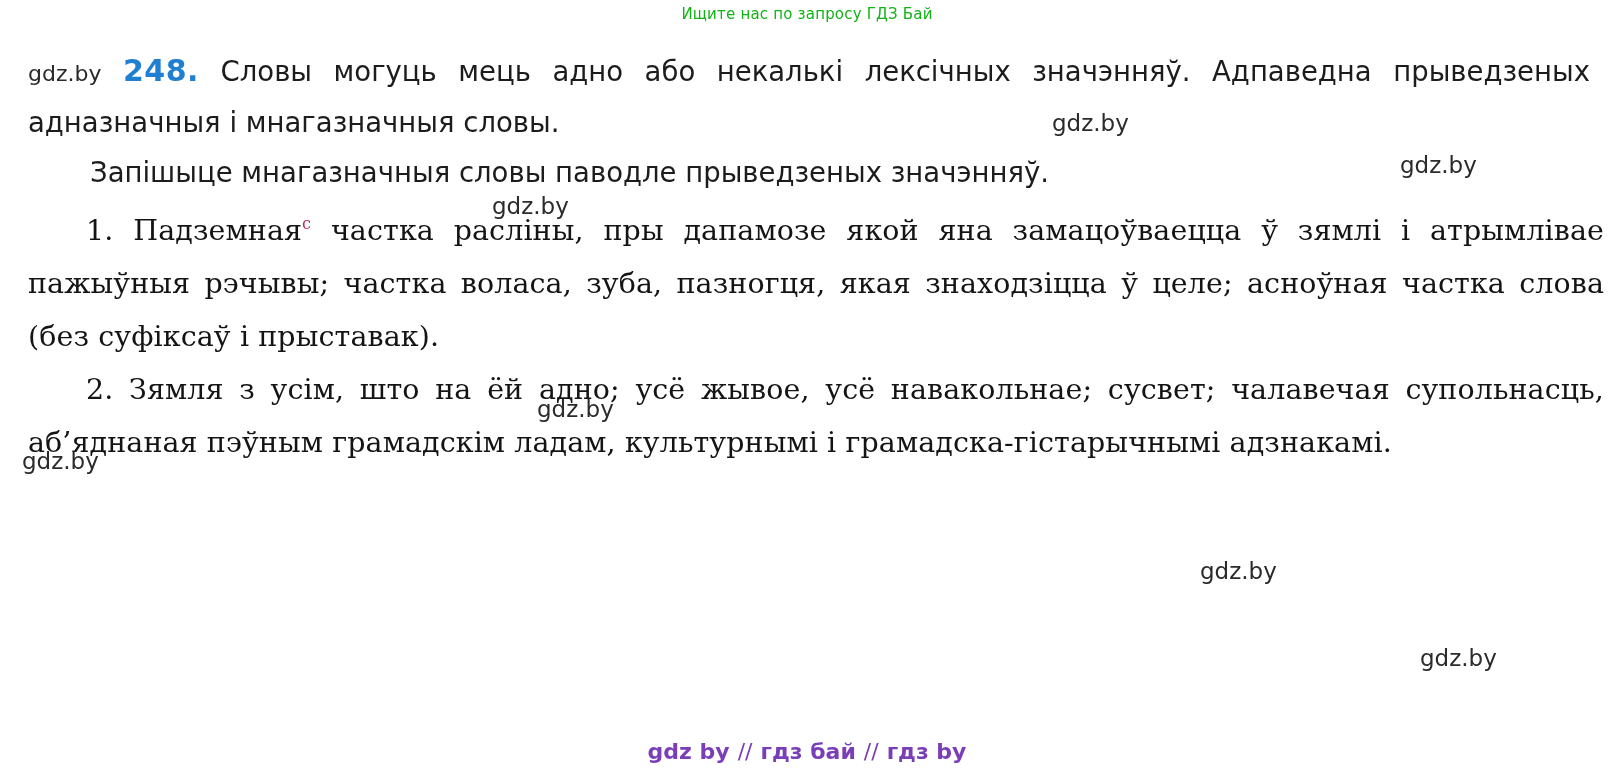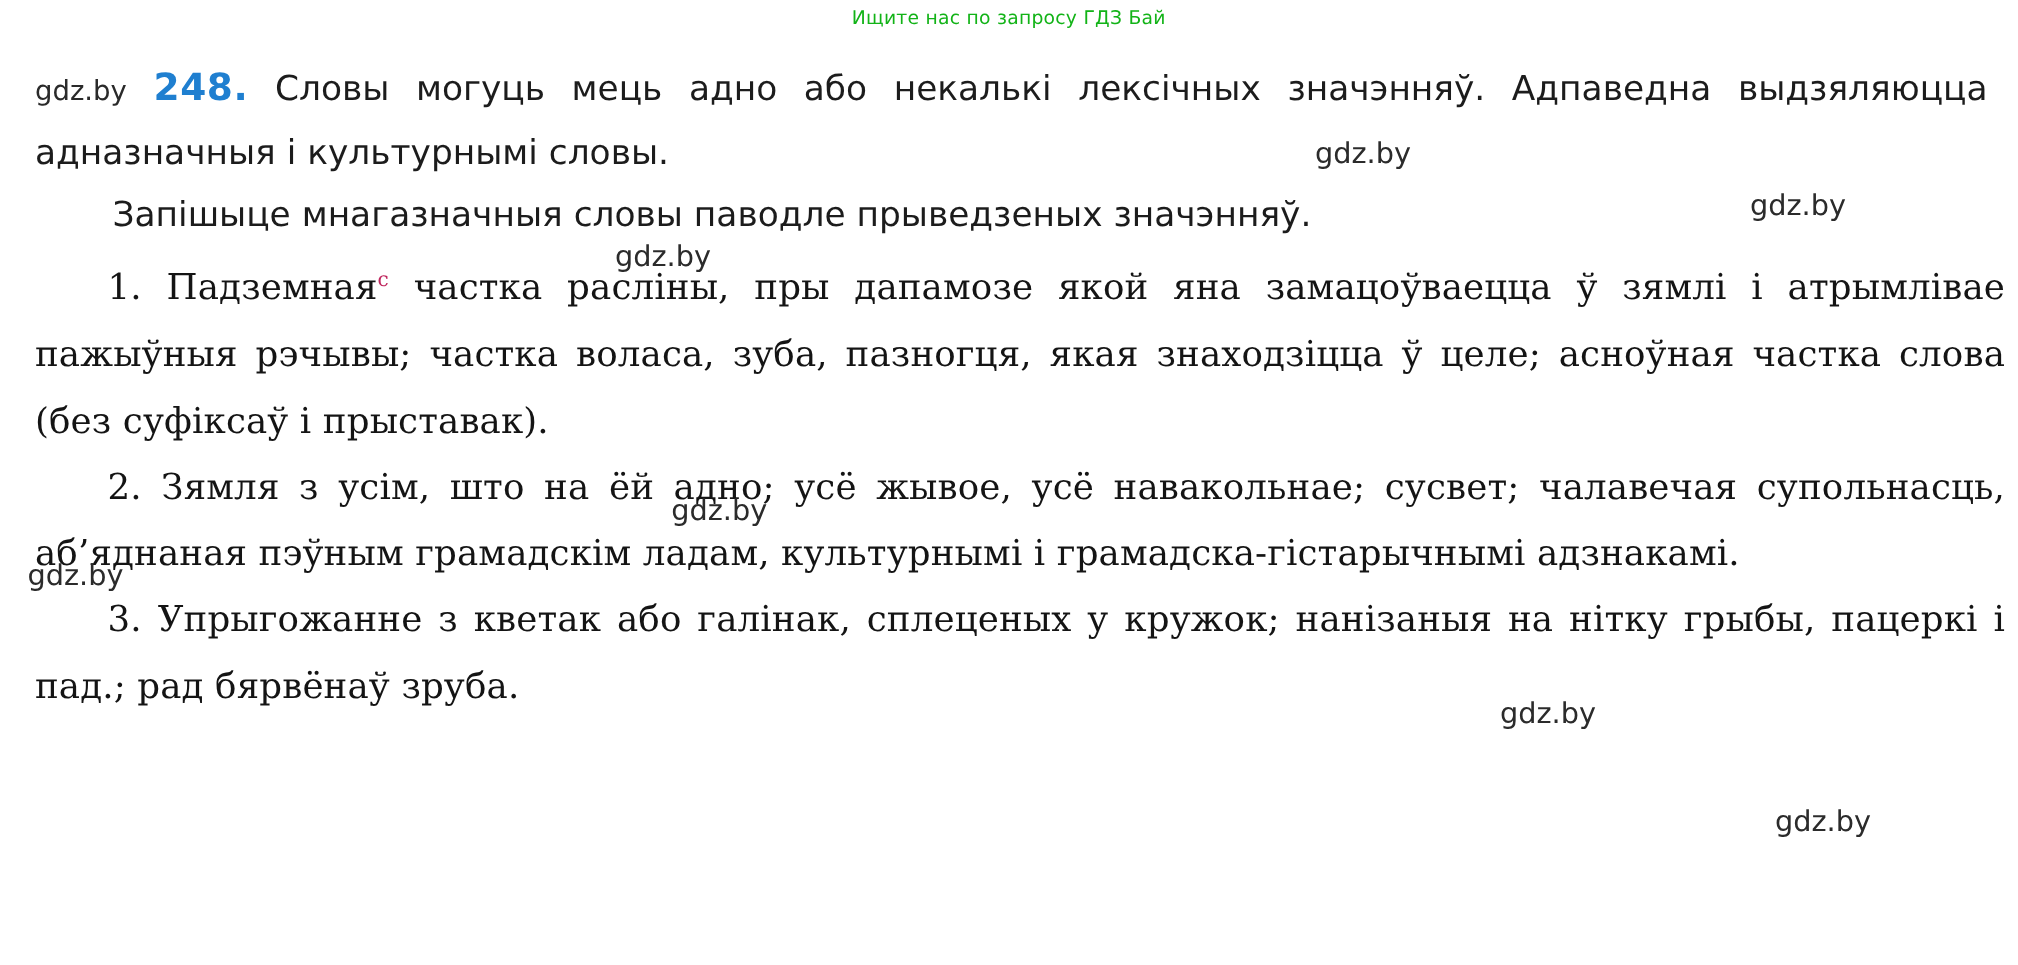--- a/index.html
+++ b/index.html
@@ -117,46 +117,45 @@
 
 <div class="page">
 
   <div class="top-banner">Ищите нас по запросу ГДЗ Бай</div>
 
   <div class="content">
 
     <div class="intro">
       <span class="gdz-inline">gdz.by</span>
       <span class="ex-num">248.</span>
-      <span>Словы могуць мець адно або некалькі лексічных значэнняў. Адпаведна выдзяляюцца адназначныя і культурнымі словы.</span>
+      <span>Словы могуць мець адно або некалькі лексічных значэнняў. Адпаведна прыведзеных адназначныя і мнагазначныя словы.</span>
     </div>
 
     <div class="intro2">Запішыце мнагазначныя словы паводле прыведзеных значэнняў.</div>
 
     <div class="serif-block">
       <span class="item-indent"></span><span>1.</span>
       <span>Падземная</span><span class="sup-c">с</span><span> частка расліны, пры дапамозе якой яна замацоўваецца ў зямлі і атрымлівае пажыўныя рэчывы; частка воласа, зуба, пазногця, якая знаходзіцца ў целе;  асноўная частка слова (без суфіксаў і прыставак).</span>
     </div>
 
     <div class="serif-block">
       <span class="item-indent"></span><span>2.</span>
       <span>Зямля з усім, што на ёй адно; усё жывое, усё навакольнае; сусвет; чалавечая супольнасць, аб’яднаная пэўным грамадскім ладам, культурнымі і грамадска-гістарычнымі адзнакамі.</span>
     </div>
 
-    <div class="serif-block">
-      <span class="item-indent"></span><span>3.</span>
-      <span>Упрыгожанне з кветак або галінак, сплеценых у кружок; нанізаныя на нітку грыбы, пацеркі і пад.;  рад бярвёнаў зруба.</span>
-    </div>
 
   </div>
 
   <div id="watermark-layer">
       <div class="watermark" style="left: 1052px; top: 110px;">gdz.by</div>
       <div class="watermark" style="left: 1400px; top: 152px;">gdz.by</div>
       <div class="watermark" style="left: 492px; top: 193px;">gdz.by</div>
       <div class="watermark" style="left: 537px; top: 396px;">gdz.by</div>
       <div class="watermark" style="left: 22px; top: 448px;">gdz.by</div>
       <div class="watermark" style="left: 1200px; top: 558px;">gdz.by</div>
       <div class="watermark" style="left: 1420px; top: 645px;">gdz.by</div>
     </div>
 
+  <div class="bottom-bar">
+    <span class="bold">gdz by</span><span class="sep">//</span><span class="bold">гдз бай</span><span class="sep">//</span><span class="bold">гдз by</span>
+  </div>
 
 </div>
 
 </body></html>

